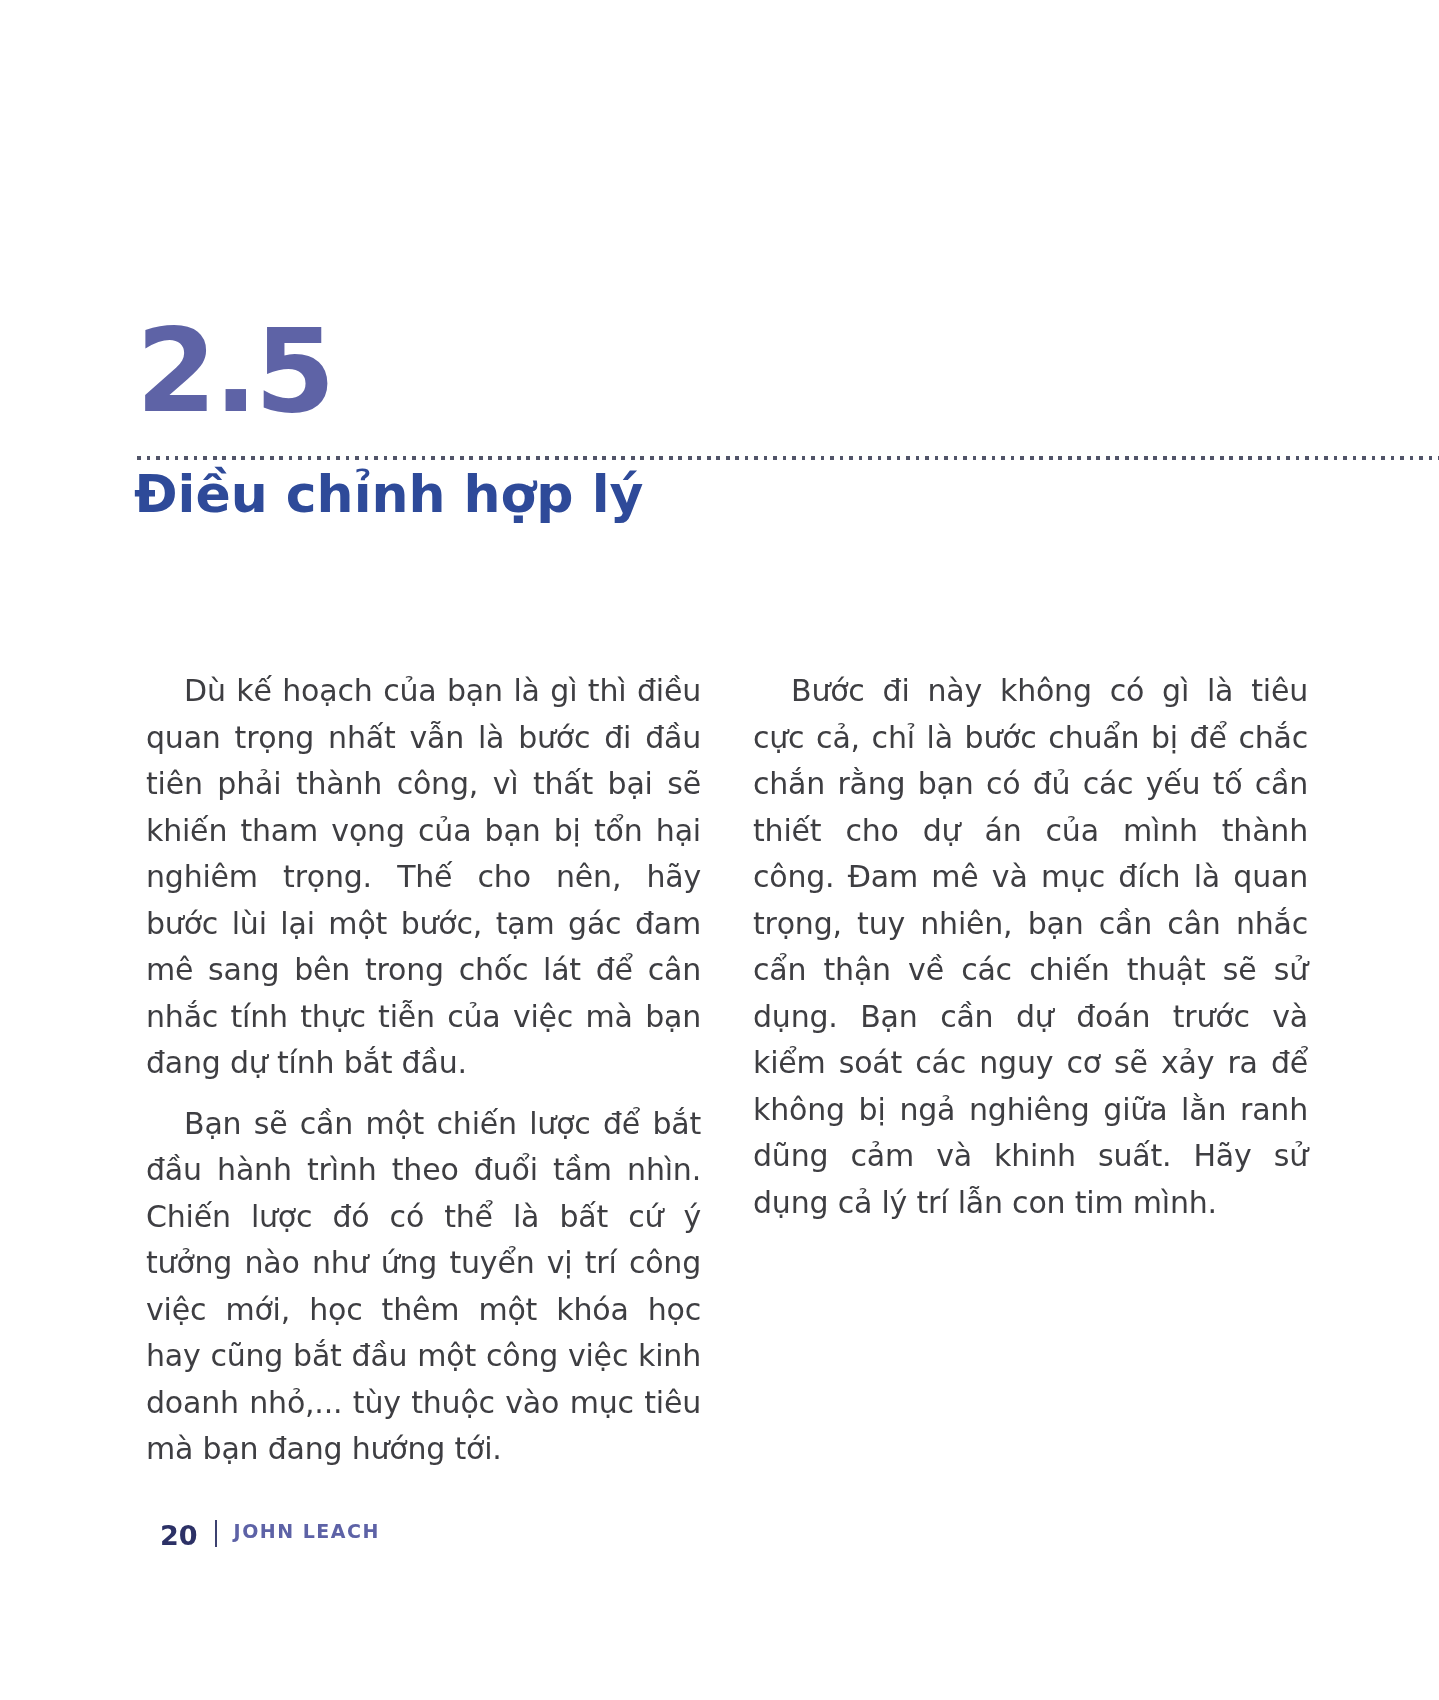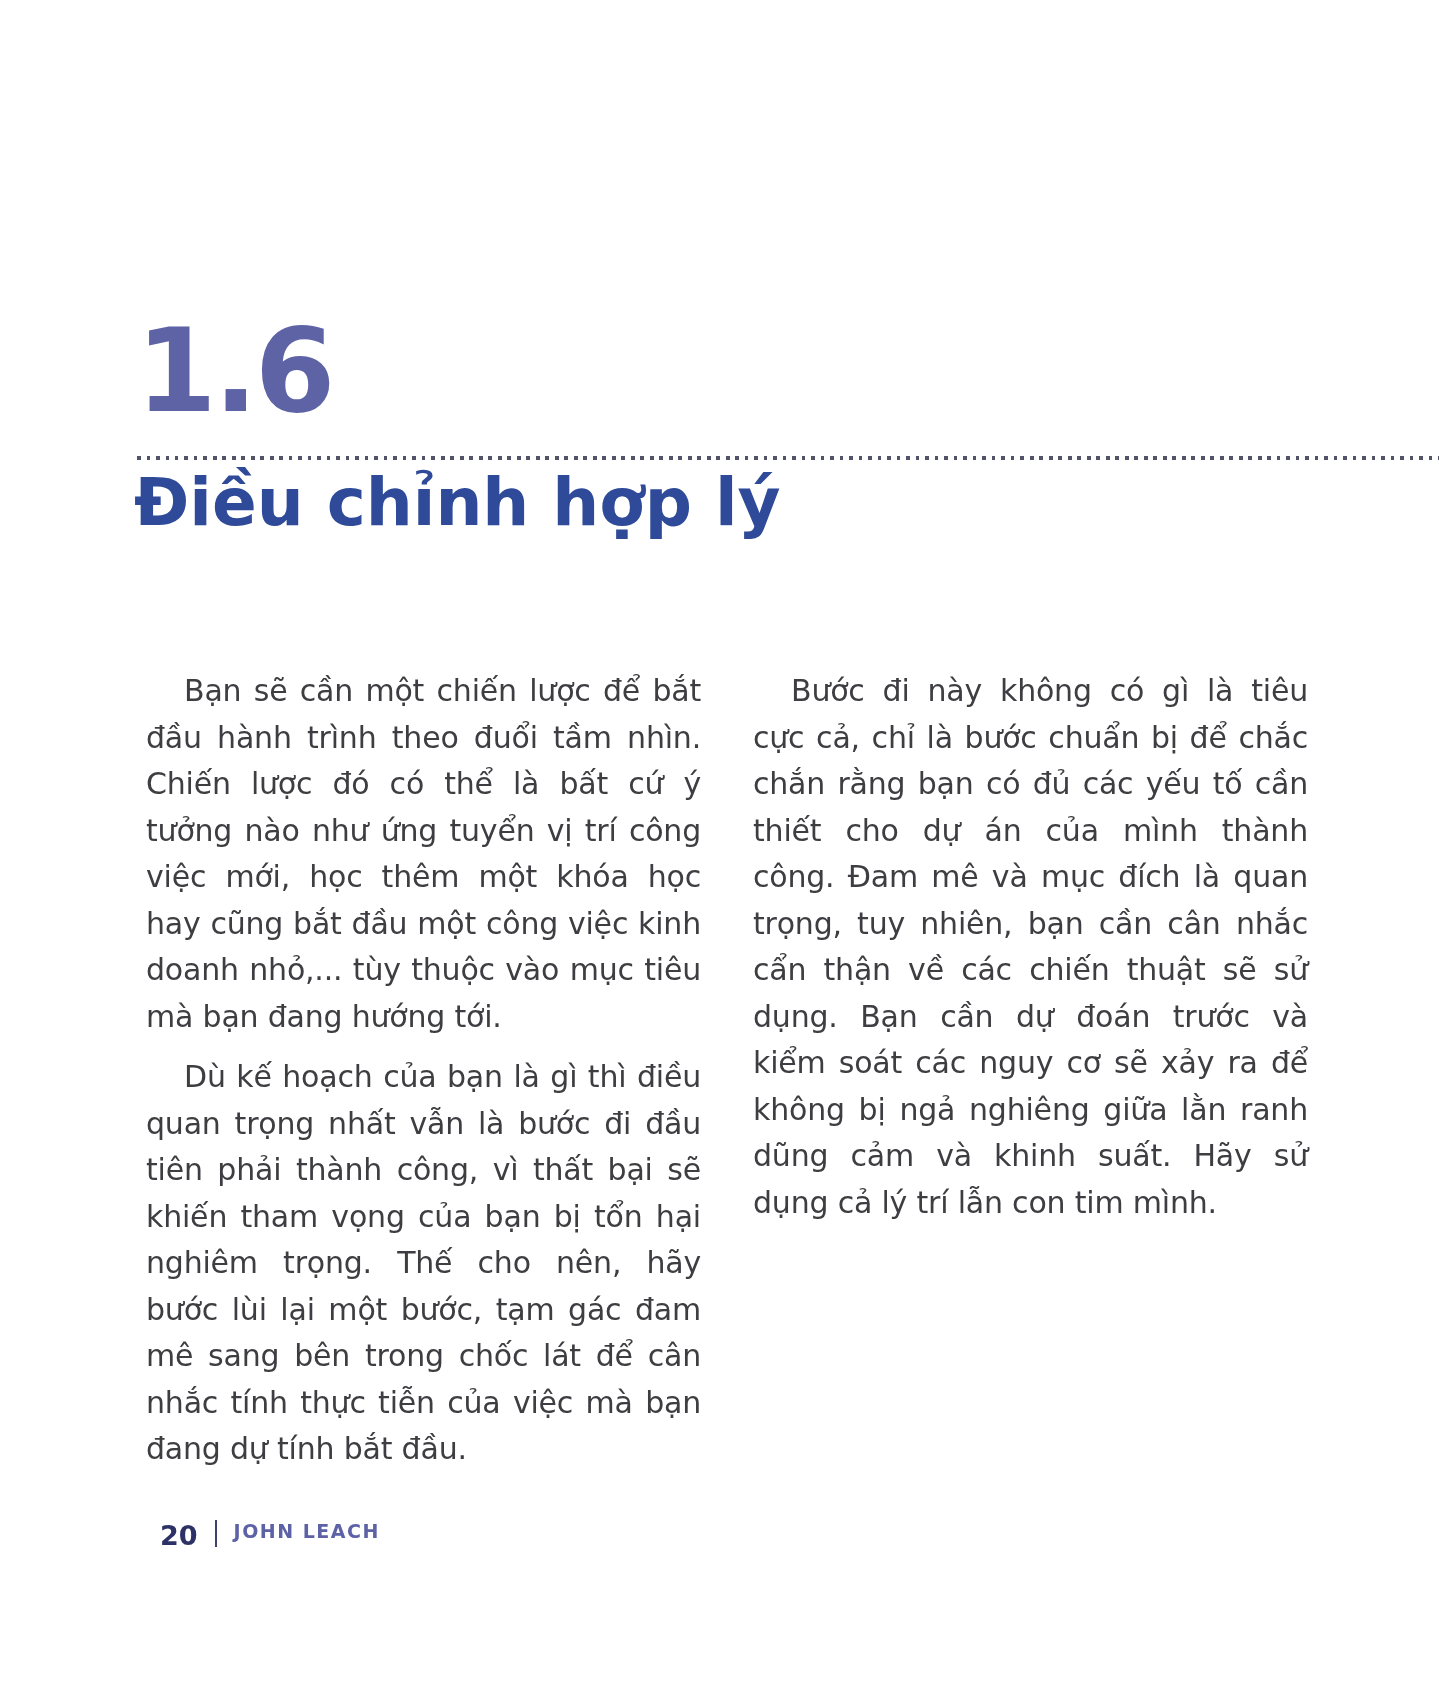--- a/index.html
+++ b/index.html
@@ -46,21 +46,21 @@
       var(--dotted_rule) 3.5px,
       transparent 3.5px,
       transparent 9.5px
     );
   }
   .section-title{
     position:absolute;
     left:134px;
     top:462px;
     margin:0;
-    font-size:66px;
+    font-size:52px;
     font-weight:700;
     letter-spacing:0px;
     color:var(--section_title);
     line-height:1.25;
   }
   .columns{
     position:absolute;
     left:146px;
     top:668px;
     width:1162px;
@@ -103,30 +103,30 @@
     font-weight:700;
     letter-spacing:1.5px;
     color:var(--footer_author);
   }
 </style>
 </head>
 <body>
 
 <div class="page">
 
-  <div class="section-number">1.6</div>
+  <div class="section-number">2.5</div>
 
   <div class="dotted-rule"></div>
 
   <h1 class="section-title">Điều chỉnh hợp lý</h1>
 
   <main class="columns">
     <section class="col">
+      <p>Dù kế hoạch của bạn là gì thì điều quan trọng nhất vẫn là bước đi đầu tiên phải thành công, vì thất bại sẽ khiến tham vọng của bạn bị tổn hại nghiêm trọng. Thế cho nên, hãy bước lùi lại một bước, tạm gác đam mê sang bên trong chốc lát để cân nhắc tính thực tiễn của việc mà bạn đang dự tính bắt đầu.</p>
       <p>Bạn sẽ cần một chiến lược để bắt đầu hành trình theo đuổi tầm nhìn. Chiến lược đó có thể là bất cứ ý tưởng nào như ứng tuyển vị trí công việc mới, học thêm một khóa học hay cũng bắt đầu một công việc kinh doanh nhỏ,... tùy thuộc vào mục tiêu mà bạn đang hướng tới.</p>
-      <p>Dù kế hoạch của bạn là gì thì điều quan trọng nhất vẫn là bước đi đầu tiên phải thành công, vì thất bại sẽ khiến tham vọng của bạn bị tổn hại nghiêm trọng. Thế cho nên, hãy bước lùi lại một bước, tạm gác đam mê sang bên trong chốc lát để cân nhắc tính thực tiễn của việc mà bạn đang dự tính bắt đầu.</p>
     </section>
     <section class="col">
       <p>Bước đi này không có gì là tiêu cực cả, chỉ là bước chuẩn bị để chắc chắn rằng bạn có đủ các yếu tố cần thiết cho dự án của mình thành công. Đam mê và mục đích là quan trọng, tuy nhiên, bạn cần cân nhắc cẩn thận về các chiến thuật sẽ sử dụng. Bạn cần dự đoán trước và kiểm soát các nguy cơ sẽ xảy ra để không bị ngả nghiêng giữa lằn ranh dũng cảm và khinh suất. Hãy sử dụng cả lý trí lẫn con tim mình.</p>
     </section>
   </main>
 
   <footer class="page-footer">
     <span class="page-number">20</span>
     <span class="footer-sep"></span>
     <span class="author">JOHN LEACH</span>

